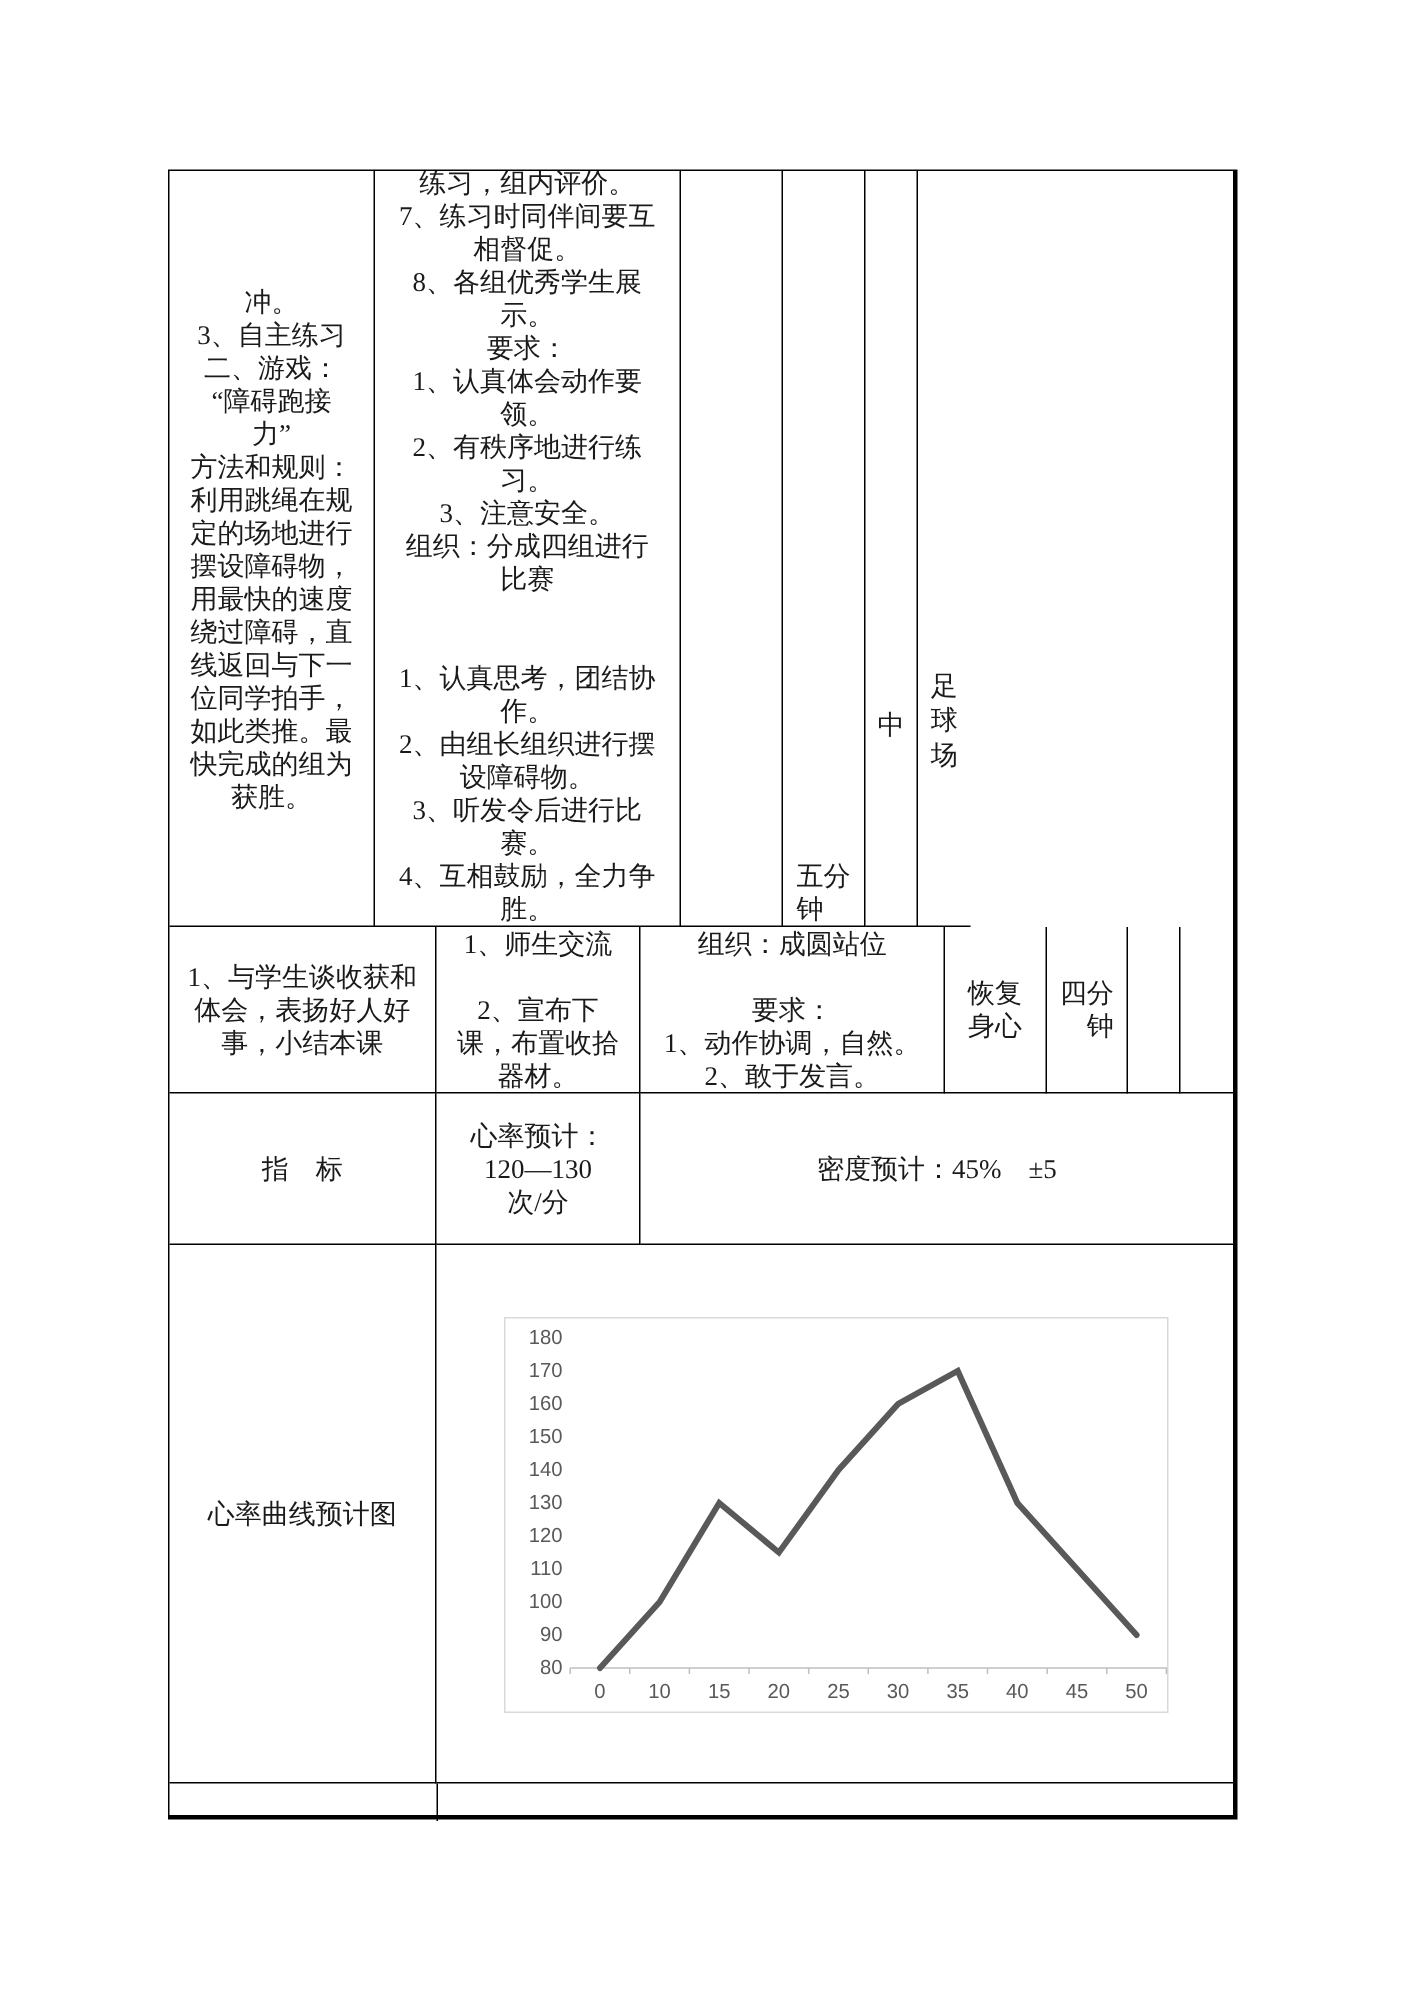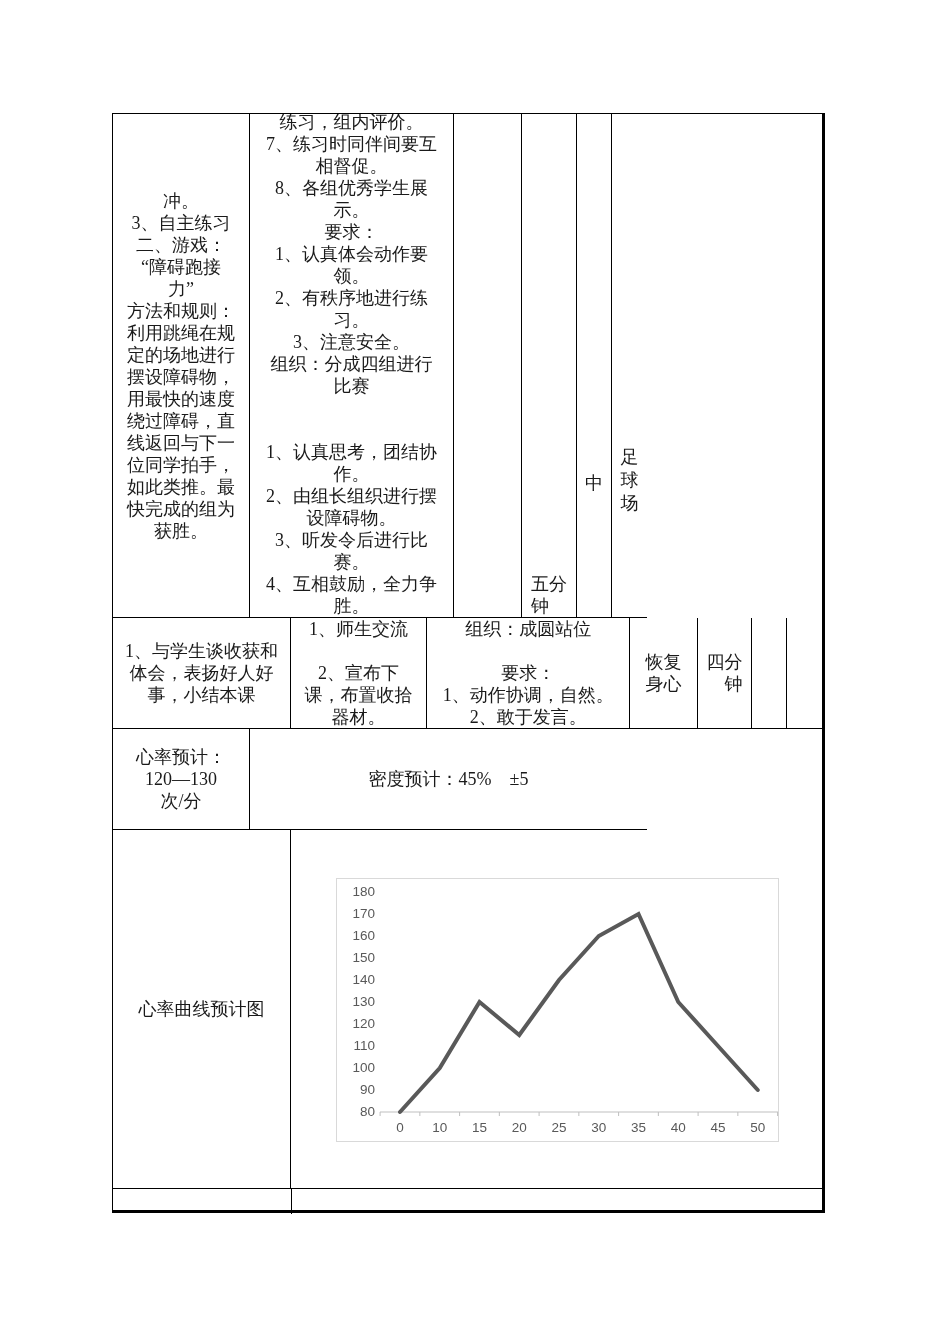--- a/index.html
+++ b/index.html
@@ -141,20 +141,23 @@
     </div>
     <div class="cell w-c5 dur">
       <div class="lines">四分
 钟</div>
     </div>
     <div class="cell w-c6"></div>
     <div class="cell w-c7 last"></div>
   </div>
 
   <div class="t-row r3">
+    <div class="cell w-c1">
+      <div class="lines">指　标</div>
+    </div>
     <div class="cell w-c2">
       <div class="lines">心率预计：
 120—130
 次/分</div>
     </div>
     <div class="cell w-c3end last">
       <div class="lines">密度预计：45%　±5</div>
     </div>
   </div>
 

